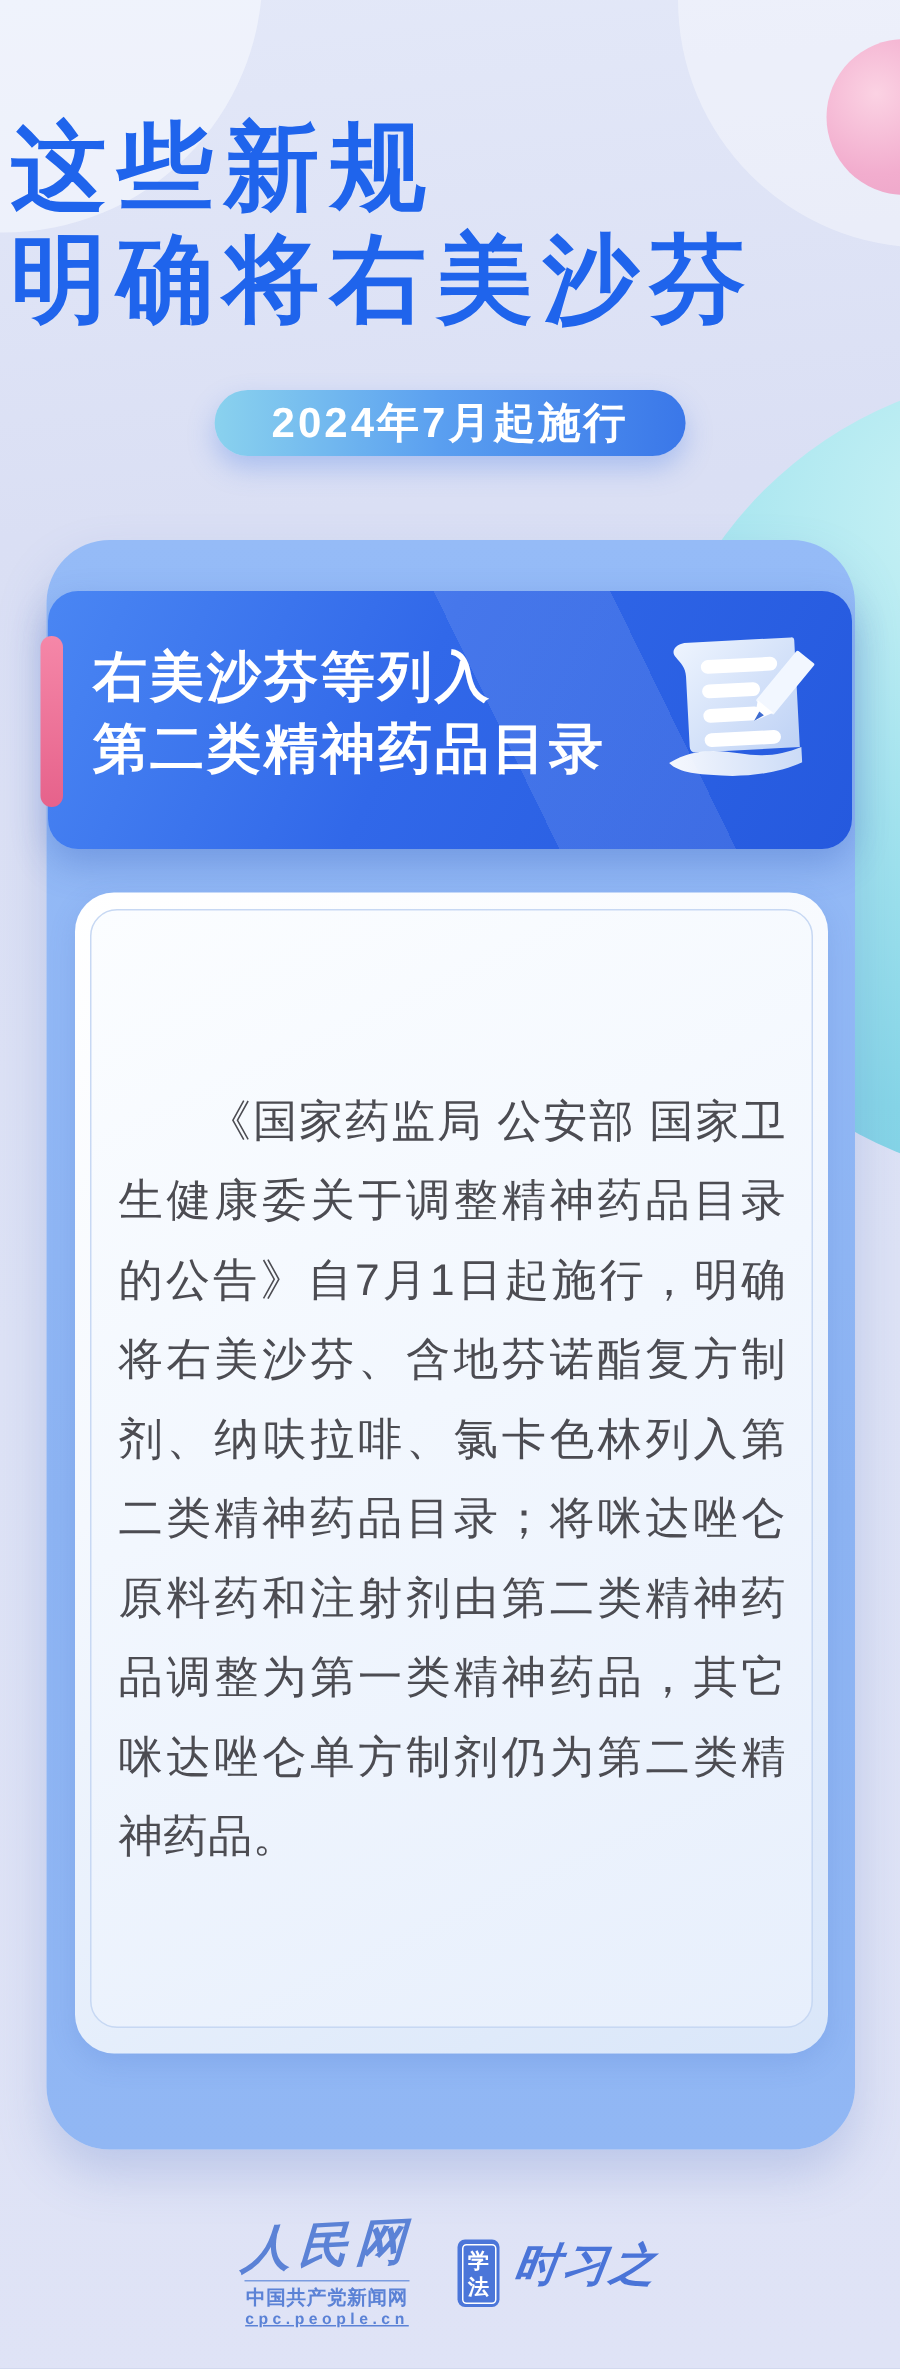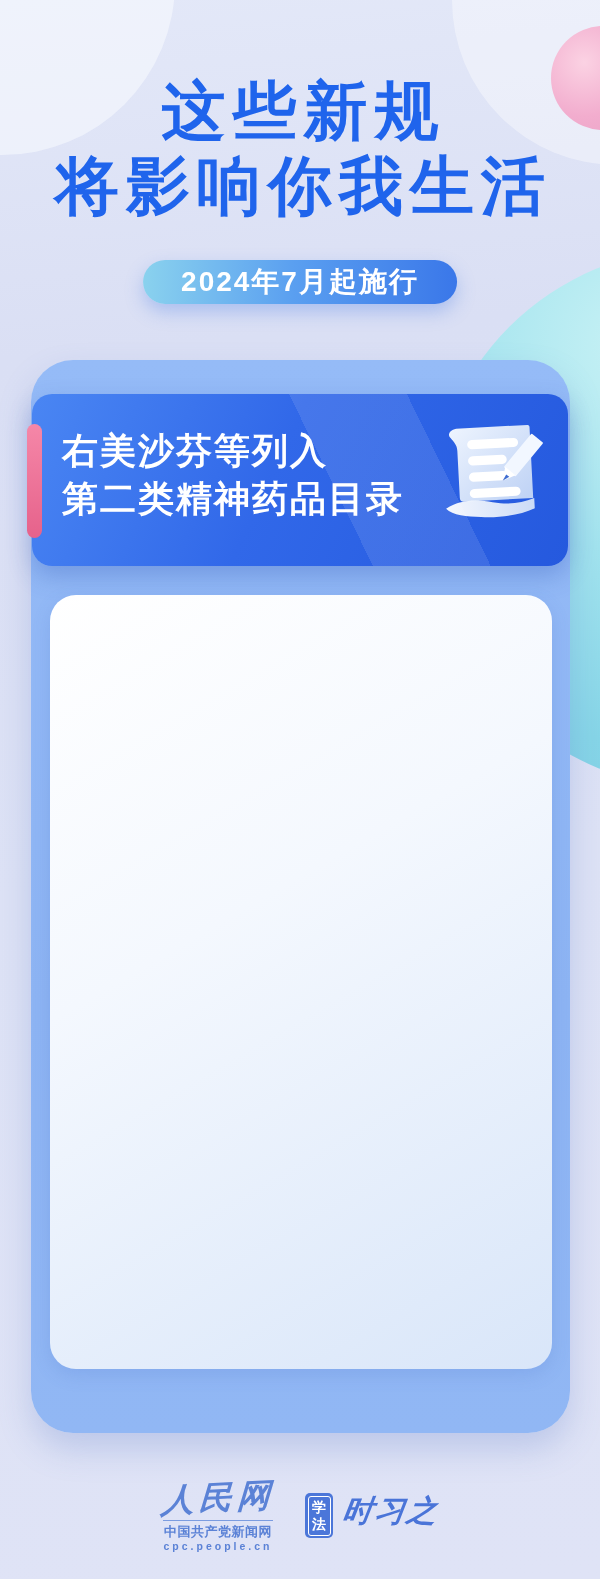--- a/index.html
+++ b/index.html
@@ -10,21 +10,21 @@
   }
   .circle{position:absolute;border-radius:50%;}
   .circle-topleft{left:-170px;top:-190px;width:345px;height:345px;background:rgba(252,253,255,.5);}
   .circle-topright-halo{left:452px;top:-165px;width:330px;height:330px;background:rgba(255,255,255,.38);}
   .circle-pink{left:551px;top:26px;width:104px;height:104px;
     background:radial-gradient(circle at 32% 35%,#fbd2e3 0%,#f2adce 55%,#eaa2c6 100%);}
   .circle-teal{left:430px;top:248px;width:540px;height:540px;
     background:radial-gradient(circle at 40% 18%,#c9f2f5 0%,#a2e3ee 38%,#86d5e7 72%,#80d0e4 100%);}
 
   .title-block{
-    position:absolute;top:74px;left:0;width:100%;text-align:center;
+    position:absolute;top:74px;left:0;width:100%;
     color:#1f64ec;font-weight:900;font-size:64px;line-height:75px;
     letter-spacing:7px;text-indent:7px;
   }
   .date-badge{
     position:absolute;top:260px;left:50%;transform:translateX(-50%);
     height:44px;line-height:44px;padding:0 38px;border-radius:22px;
     color:#ffffff;font-size:28px;font-weight:800;letter-spacing:2px;white-space:nowrap;
     background:linear-gradient(92deg,#8ad2ee 0%,#5a9ff0 48%,#3a77e9 100%);
     box-shadow:0 8px 18px rgba(80,130,230,.35);
   }
@@ -75,21 +75,21 @@
     display:flex;justify-content:center;align-items:flex-start;
   }
   .people-block{text-align:center;color:#5b82d6;}
   .people-script{
     font-family:"Liberation Serif","DejaVu Serif",serif;font-style:italic;font-weight:700;
     font-size:33px;line-height:1;letter-spacing:5px;transform:rotate(-3deg) skewX(-6deg);
     padding-bottom:5px;
   }
   .people-rule{height:0;border-bottom:1.5px solid #7b9ce0;margin:0 2px 3px 2px;}
   .people-sub{font-size:13px;font-weight:700;letter-spacing:.5px;line-height:15px;}
-  .people-url{font-size:10.5px;font-weight:700;letter-spacing:3px;line-height:14px;}
+  .people-url{font-size:10.5px;font-weight:700;letter-spacing:3px;line-height:14px;text-decoration:underline;}
   .xuefa-badge{
     margin:11px 0 0 30px;width:28px;height:45px;background:#4b76d9;border-radius:5px;
     box-sizing:border-box;padding:2.5px;
   }
   .xuefa-inner{
     border:1.5px solid #ffffff;border-radius:3px;height:100%;box-sizing:border-box;
     display:flex;flex-direction:column;align-items:center;justify-content:center;
   }
   .xuefa-inner span{display:block;color:#ffffff;font-size:14px;font-weight:800;line-height:17px;}
   .shixizhi{
@@ -102,21 +102,21 @@
 
 <div class="poster">
 
   <div class="circle circle-topleft"></div>
   <div class="circle circle-topright-halo"></div>
   <div class="circle circle-pink"></div>
   <div class="circle circle-teal"></div>
 
   <header class="title-block">
     <div>这些新规</div>
-    <div>将影响你我生活</div>
+    <div>明确将右美沙芬</div>
   </header>
 
   <div class="date-badge">2024年7月起施行</div>
 
   <div class="panel"></div>
 
   <section class="section-card">
     <span class="accent-bar"></span>
     <div class="section-heading">
       <div>右美沙芬等列入</div>
@@ -143,20 +143,23 @@
           <path d="M6,86 C22,77 38,79 52,82 C68,85.5 80,84.5 93,80 L93,90 C78,96 58,98 40,96 C26,94.5 12,93 6,86 Z" fill="url(#ribbonGrad)"></path>
         </g>
         <path d="M92,16 L102,24 L76,55.6 L66,47.4 Z" fill="#f2f7ff" stroke="#f2f7ff" stroke-width="2" stroke-linejoin="round"></path>
         <path d="M66,47.4 L76,55.6 L63.5,61 Z" fill="#ffffff"></path>
         <path d="M63.5,61 L67,54.8 L70,57.2 Z" fill="#3f6cd0"></path>
       </svg>
     </span>
   </section>
 
   <div class="body-outer"></div>
+  <div class="body-card">
+    <p class="body-text">《国家药监局 公安部 国家卫生健康委关于调整精神药品目录的公告》自7月1日起施行，明确将右美沙芬、含地芬诺酯复方制剂、纳呋拉啡、氯卡色林列入第二类精神药品目录；将咪达唑仑原料药和注射剂由第二类精神药品调整为第一类精神药品，其它咪达唑仑单方制剂仍为第二类精神药品。</p>
+  </div>
 
   <footer class="footer">
     <div class="people-block">
       <div class="people-script">人民网</div>
       <div class="people-rule"></div>
       <div class="people-sub">中国共产党新闻网</div>
       <div class="people-url">cpc.people.cn</div>
     </div>
     <div class="xuefa-badge">
       <div class="xuefa-inner">

